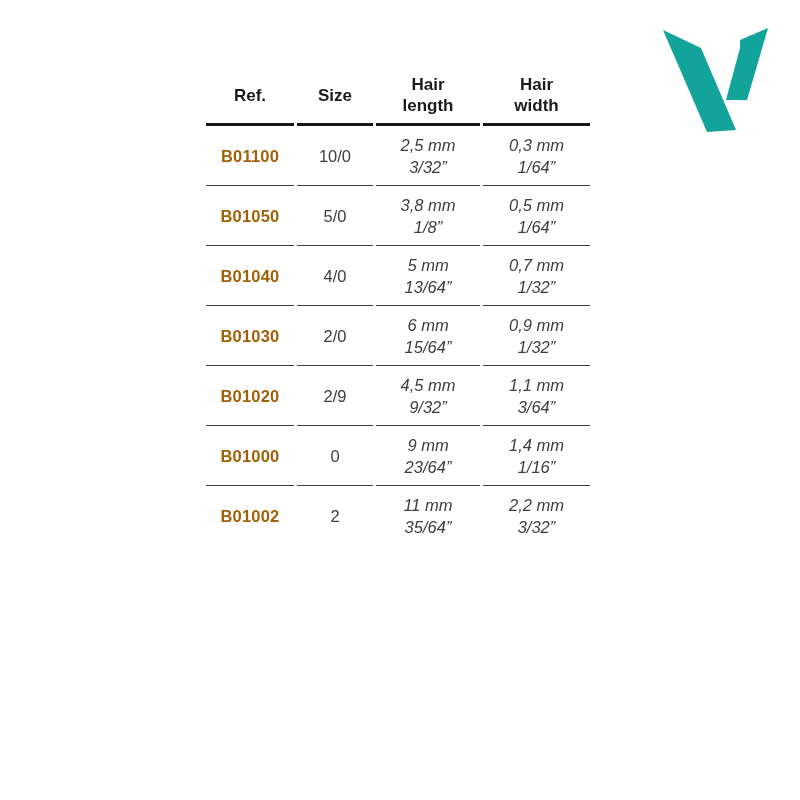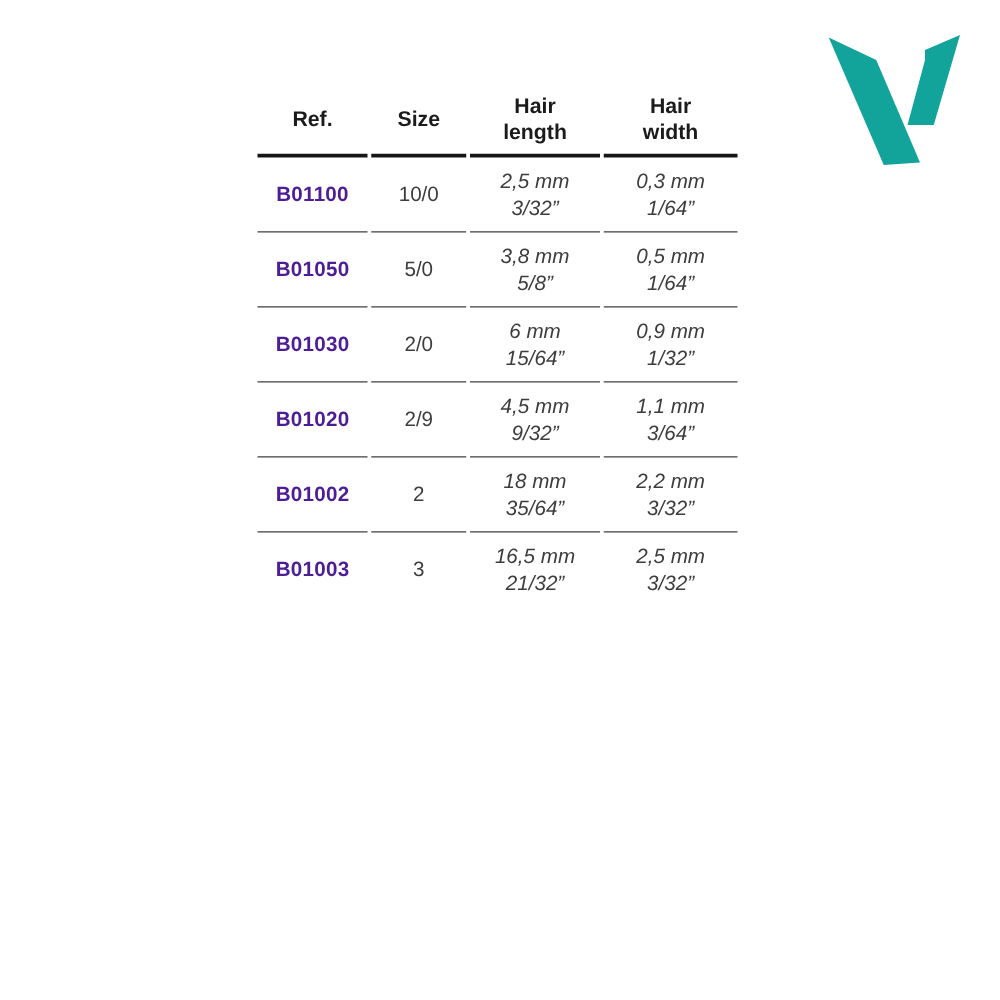--- a/index.html
+++ b/index.html
@@ -69,21 +69,21 @@
     border-bottom: 1.5px solid #3f3f3f;
     padding: 0;
   }
 
   .spec-table tr:last-child td {
     border-bottom: none;
   }
 
   .spec-table td.ref-cell {
     font-weight: 700;
-    color: #4c1d95;
+    color: #a16207;
     letter-spacing: 0.2px;
   }
 
   .cell-line {
     display: block;
     font-style: italic;
   }
 </style>
 </head>
 <body>
@@ -125,28 +125,40 @@
         <span class="cell-line">0,3 mm</span>
         <span class="cell-line">1/64”</span>
       </td>
     </tr>
 
     <tr>
       <td class="ref-cell">B01050</td>
       <td>5/0</td>
       <td>
         <span class="cell-line">3,8 mm</span>
-        <span class="cell-line">5/8”</span>
+        <span class="cell-line">1/8”</span>
       </td>
       <td>
         <span class="cell-line">0,5 mm</span>
         <span class="cell-line">1/64”</span>
       </td>
     </tr>
 
+    <tr>
+      <td class="ref-cell">B01040</td>
+      <td>4/0</td>
+      <td>
+        <span class="cell-line">5 mm</span>
+        <span class="cell-line">13/64”</span>
+      </td>
+      <td>
+        <span class="cell-line">0,7 mm</span>
+        <span class="cell-line">1/32”</span>
+      </td>
+    </tr>
 
     <tr>
       <td class="ref-cell">B01030</td>
       <td>2/0</td>
       <td>
         <span class="cell-line">6 mm</span>
         <span class="cell-line">15/64”</span>
       </td>
       <td>
         <span class="cell-line">0,9 mm</span>
@@ -160,44 +172,44 @@
       <td>
         <span class="cell-line">4,5 mm</span>
         <span class="cell-line">9/32”</span>
       </td>
       <td>
         <span class="cell-line">1,1 mm</span>
         <span class="cell-line">3/64”</span>
       </td>
     </tr>
 
+    <tr>
+      <td class="ref-cell">B01000</td>
+      <td>0</td>
+      <td>
+        <span class="cell-line">9 mm</span>
+        <span class="cell-line">23/64”</span>
+      </td>
+      <td>
+        <span class="cell-line">1,4 mm</span>
+        <span class="cell-line">1/16”</span>
+      </td>
+    </tr>
 
 
     <tr>
       <td class="ref-cell">B01002</td>
       <td>2</td>
       <td>
-        <span class="cell-line">18 mm</span>
+        <span class="cell-line">11 mm</span>
         <span class="cell-line">35/64”</span>
       </td>
       <td>
         <span class="cell-line">2,2 mm</span>
         <span class="cell-line">3/32”</span>
       </td>
     </tr>
 
-    <tr>
-      <td class="ref-cell">B01003</td>
-      <td>3</td>
-      <td>
-        <span class="cell-line">16,5 mm</span>
-        <span class="cell-line">21/32”</span>
-      </td>
-      <td>
-        <span class="cell-line">2,5 mm</span>
-        <span class="cell-line">3/32”</span>
-      </td>
-    </tr>
 
   </tbody>
   </table>
 
 </div>
 
 </body></html>

